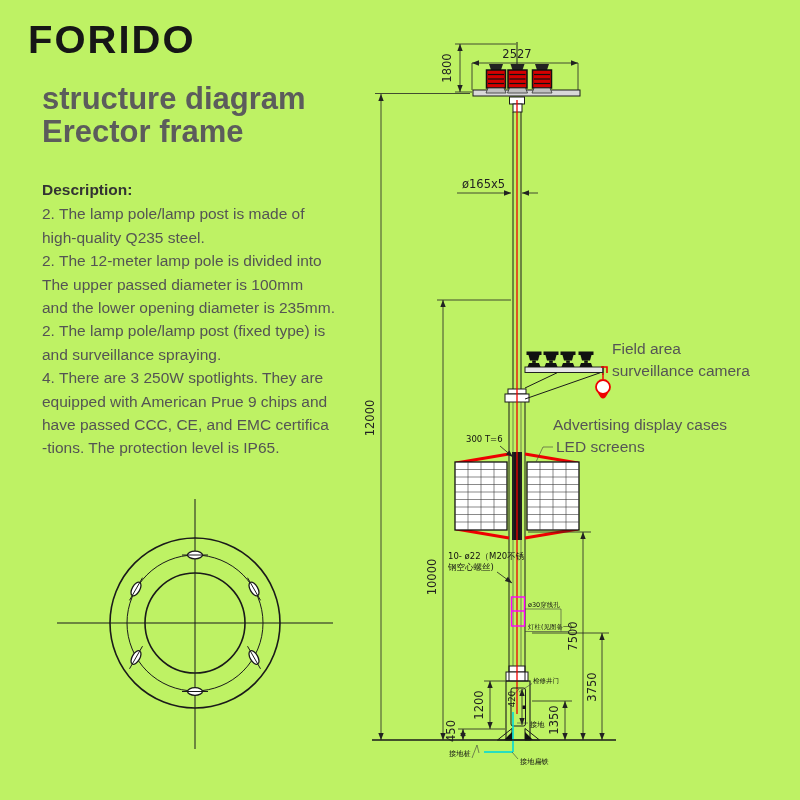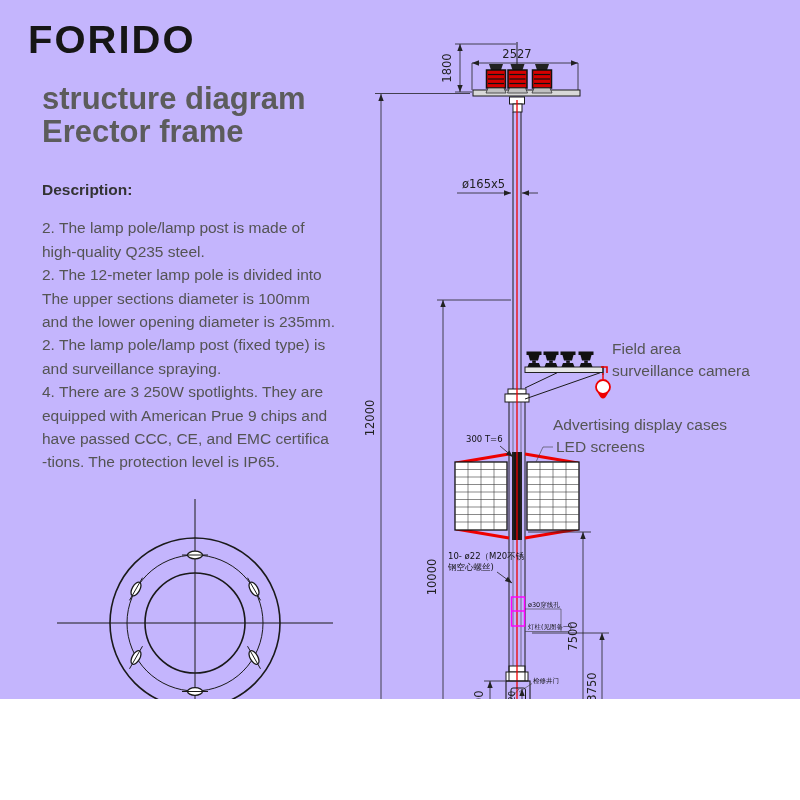--- a/index.html
+++ b/index.html
@@ -1,24 +1,24 @@
 <!DOCTYPE html>
 <html><head>
 <meta charset="utf-8">
 <style>
   html,body{margin:0;padding:0;background:#fff;}
-  .page{position:relative;width:800px;height:699px;background:#c4b5fd;overflow:hidden;
+  .page{position:relative;width:800px;height:800px;background:#bef264;overflow:hidden;
         font-family:"Liberation Sans", sans-serif;}
   .logo{position:absolute;left:28px;top:18px;font-size:40px;font-weight:800;
         letter-spacing:2px;color:#161616;transform:scaleY(.96);}
   .title{position:absolute;left:42px;top:82px;font-size:31px;font-weight:700;
          color:#5c5c5c;line-height:33px;}
   .desc{position:absolute;left:42px;top:178px;color:#545454;font-size:15.5px;
         line-height:23.4px;}
-  .desc .head{font-weight:700;color:#333;margin-bottom:15px;}
+  .desc .head{font-weight:700;color:#333;margin-bottom:1px;}
   .desc .dline{white-space:nowrap;}
   svg.diagram{position:absolute;left:0;top:0;}
   .ln{stroke:#1a1a1a;stroke-width:1;fill:none;}
   .thk{stroke:#1a1a1a;stroke-width:1.3;fill:none;}
   .thin{stroke:#3a3a3a;stroke-width:.6;fill:none;}
   .dim{stroke:#222;stroke-width:.8;fill:none;}
   .dimtxt{font-family:"DejaVu Sans",sans-serif;font-size:11.5px;fill:#222;}
   .cadtxt{font-family:"DejaVu Sans",sans-serif;font-size:8.5px;fill:#111;}
   .tiny{font-family:"DejaVu Sans",sans-serif;font-size:6.5px;fill:#111;}
   .note{font-family:"Liberation Sans",sans-serif;font-size:15.5px;fill:#555;}
@@ -36,21 +36,21 @@
   <div class="title">
     <div>structure diagram</div>
     <div>Erector frame</div>
   </div>
 
   <div class="desc">
     <div class="head">Description:</div>
     <div class="dline">2. The lamp pole/lamp post is made of</div>
     <div class="dline">high-quality Q235 steel.</div>
     <div class="dline">2. The 12-meter lamp pole is divided into</div>
-    <div class="dline">The upper sections diameter is 100mm</div>
+    <div class="dline">The upper passed diameter is 100mm</div>
     <div class="dline">and the lower opening diameter is 235mm.</div>
     <div class="dline">2. The lamp pole/lamp post (fixed type) is</div>
     <div class="dline">and surveillance spraying.</div>
     <div class="dline">4. There are 3 250W spotlights. They are</div>
     <div class="dline">equipped with American Prue 9 chips and</div>
     <div class="dline">have passed CCC, CE, and EMC certifica</div>
     <div class="dline">-tions. The protection level is IP65.</div>
   </div>
 
   <svg class="diagram" width="800" height="800" viewBox="0 0 800 800">

